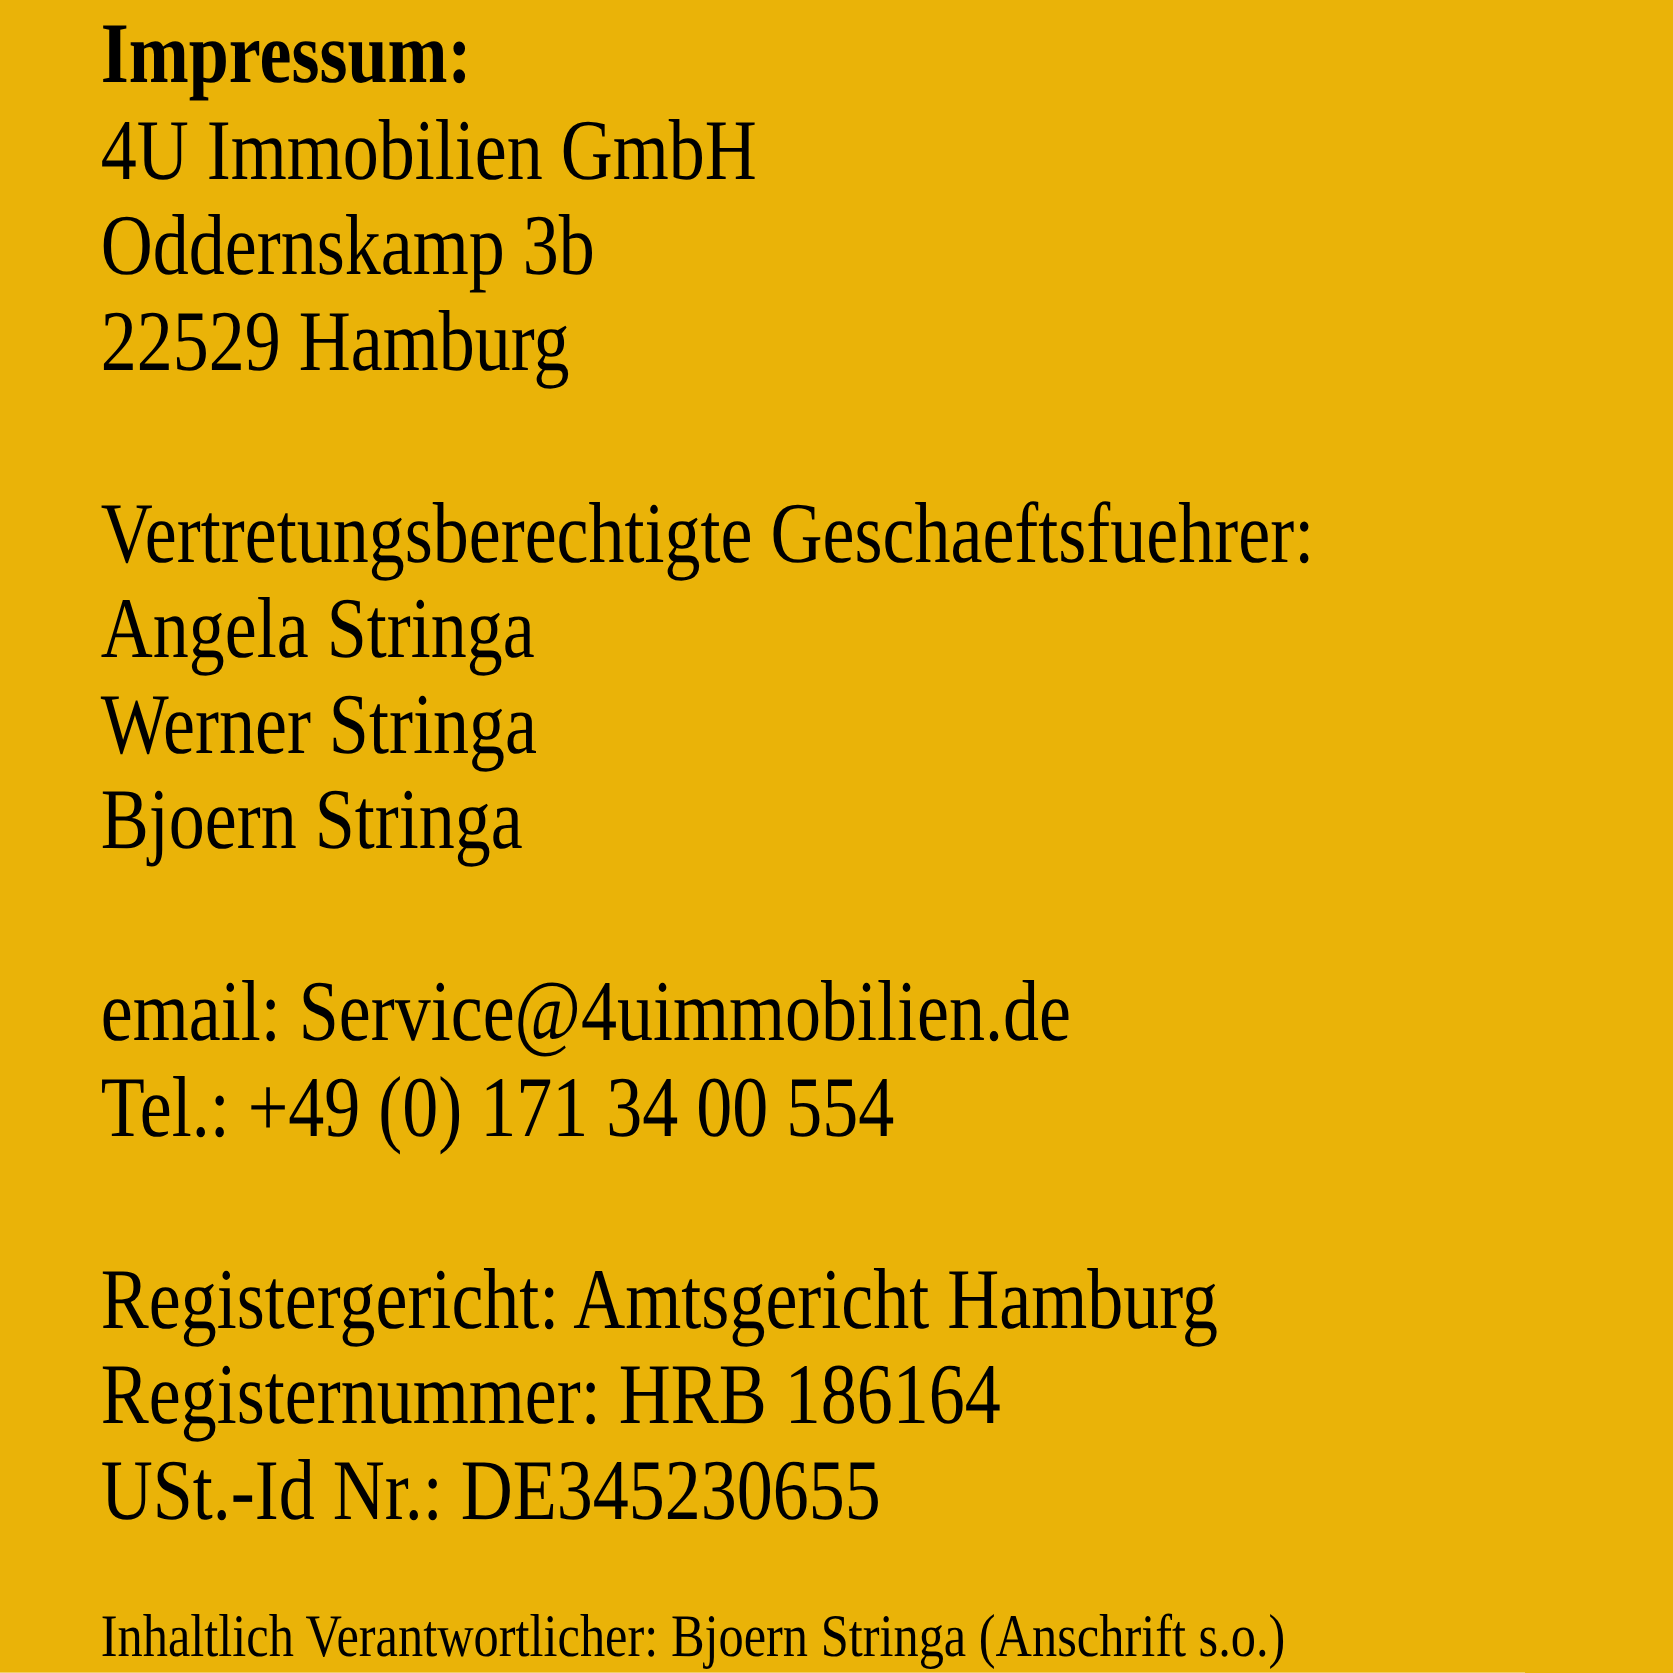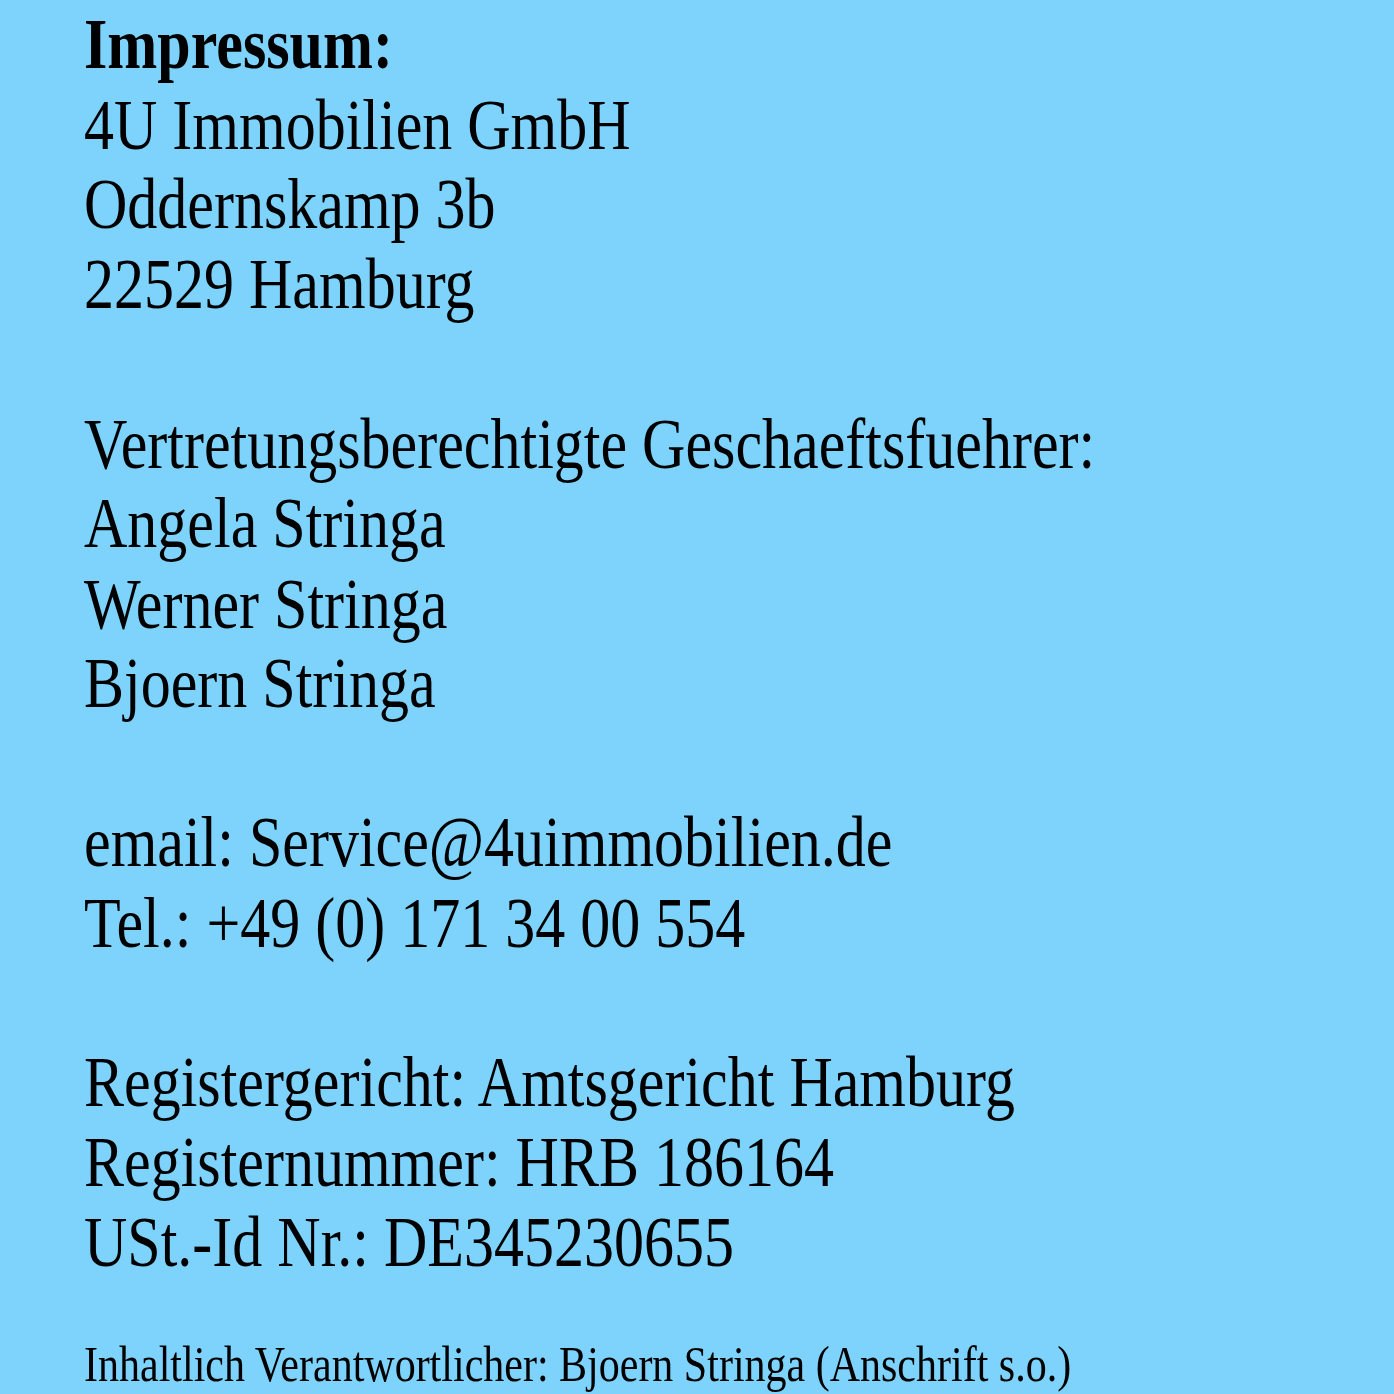--- a/index.html
+++ b/index.html
@@ -4,21 +4,21 @@
 <style>
   html, body {
     margin: 0;
     padding: 0;
     background: #ffffff;
   }
   .page {
     width: 1394px;
     height: 1394px;
     overflow: hidden;
-    background: #7dd3fc;
+    background: #eab308;
   }
   .content {
     padding: 4px 0 0 84px;
     font-family: "Liberation Serif", "DejaVu Serif", serif;
     color: #000000;
     font-size: 60px;
     line-height: 66.5px;
     white-space: nowrap;
     
     transform: scaleY(1.2);

